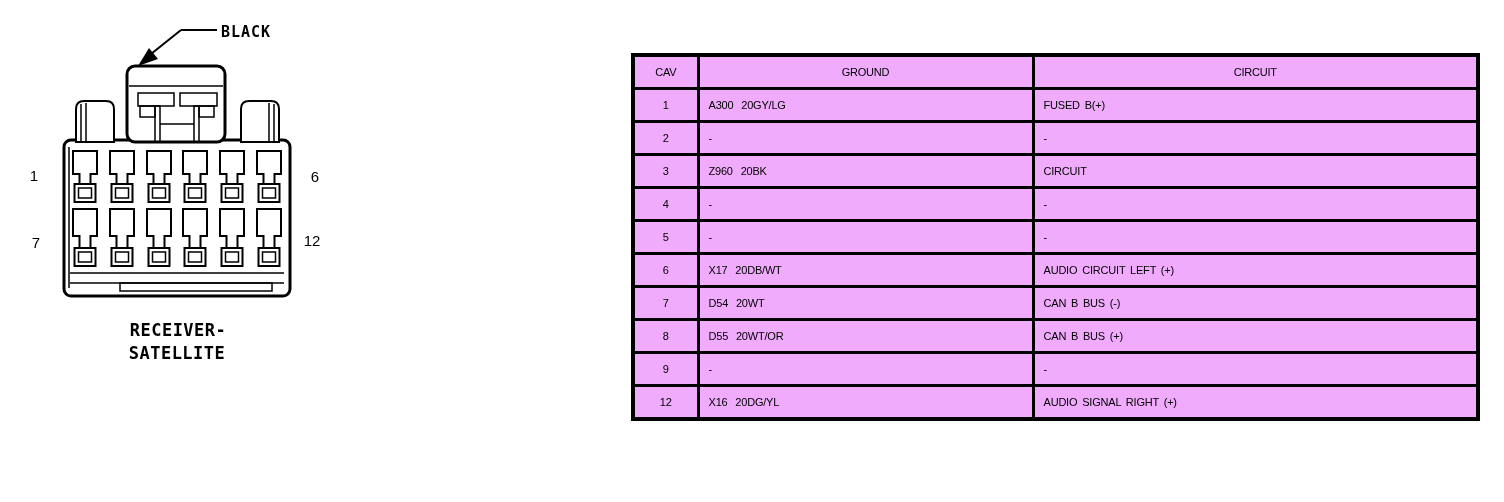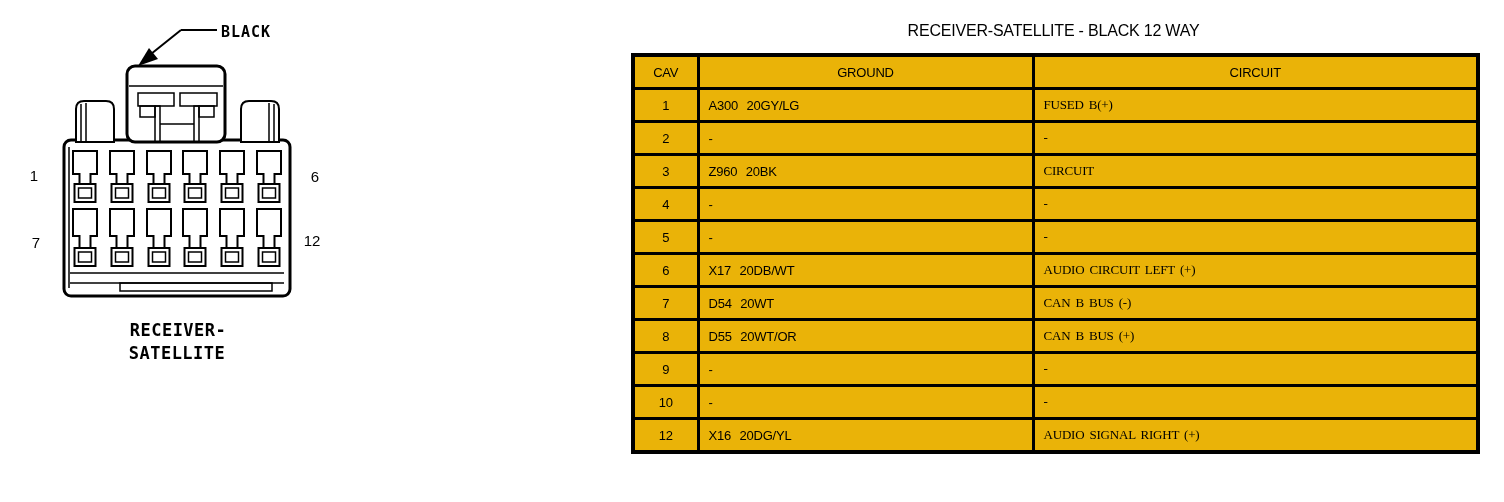--- a/index.html
+++ b/index.html
@@ -33,27 +33,27 @@
     position:absolute;left:619px;top:22px;width:845px;
     text-align:center;font-size:16px;letter-spacing:-0.2px;white-space:nowrap;
   }
   .pinout{
     position:absolute;left:619px;top:53px;width:845px;
     border-collapse:collapse;table-layout:fixed;
     border:4px solid var(--ink,#000000);
   }
   .pinout th,.pinout td{
     border:3px solid var(--ink,#000000);
-    height:30px;padding:0 9px;background:#eab308;
-    font-size:13px;letter-spacing:-0.2px;white-space:nowrap;overflow:hidden;
+    height:30px;padding:0 9px;background:#f0abfc;
+    font-size:11px;letter-spacing:-0.2px;white-space:nowrap;overflow:hidden;
   }
   .pinout th{text-align:center;font-weight:normal;padding:0;}
   td.col-cav{text-align:center;padding:0;}
   td.col-circuit{word-spacing:5px;}
-  td.col-function{word-spacing:2px;font-family:Liberation Serif, serif;}
+  td.col-function{word-spacing:2px;}
 </style>
 </head>
 <body>
 
 <div class="stage">
 
   <svg class="connector-svg" width="400" height="400" viewBox="0 0 400 400">
 
     <g>
       <line class="ln2o" x1="205" y1="30" x2="169" y2="30"></line>
@@ -158,21 +158,20 @@
 
     <text class="pin-num" x="22" y="181" text-anchor="middle">1</text>
     <text class="pin-num" x="303" y="182" text-anchor="middle">6</text>
     <text class="pin-num" x="24" y="248" text-anchor="middle">7</text>
     <text class="pin-num" x="300" y="246" text-anchor="middle">12</text>
 
     <text class="caption-text" x="166" y="336" text-anchor="middle">RECEIVER-</text>
     <text class="caption-text" x="165" y="359" text-anchor="middle">SATELLITE</text>
   </svg>
 
-  <div class="table-title">RECEIVER-SATELLITE - BLACK 12 WAY</div>
 
   <table class="pinout">
     <colgroup>
       <col style="width:65px">
       <col style="width:335px">
       <col style="width:445px">
     </colgroup>
     <thead>
       <tr>
         <th>CAV</th>
@@ -220,25 +219,20 @@
           <td class="col-cav">8</td>
           <td class="col-circuit">D55 20WT/OR</td>
           <td class="col-function">CAN B BUS (+)</td>
         </tr>
         <tr>
           <td class="col-cav">9</td>
           <td class="col-circuit">-</td>
           <td class="col-function">-</td>
         </tr>
         <tr>
-          <td class="col-cav">10</td>
-          <td class="col-circuit">-</td>
-          <td class="col-function">-</td>
-        </tr>
-        <tr>
           <td class="col-cav">12</td>
           <td class="col-circuit">X16 20DG/YL</td>
           <td class="col-function">AUDIO SIGNAL RIGHT (+)</td>
         </tr>
       </tbody>
   </table>
 
 </div>
 
 </body></html>

